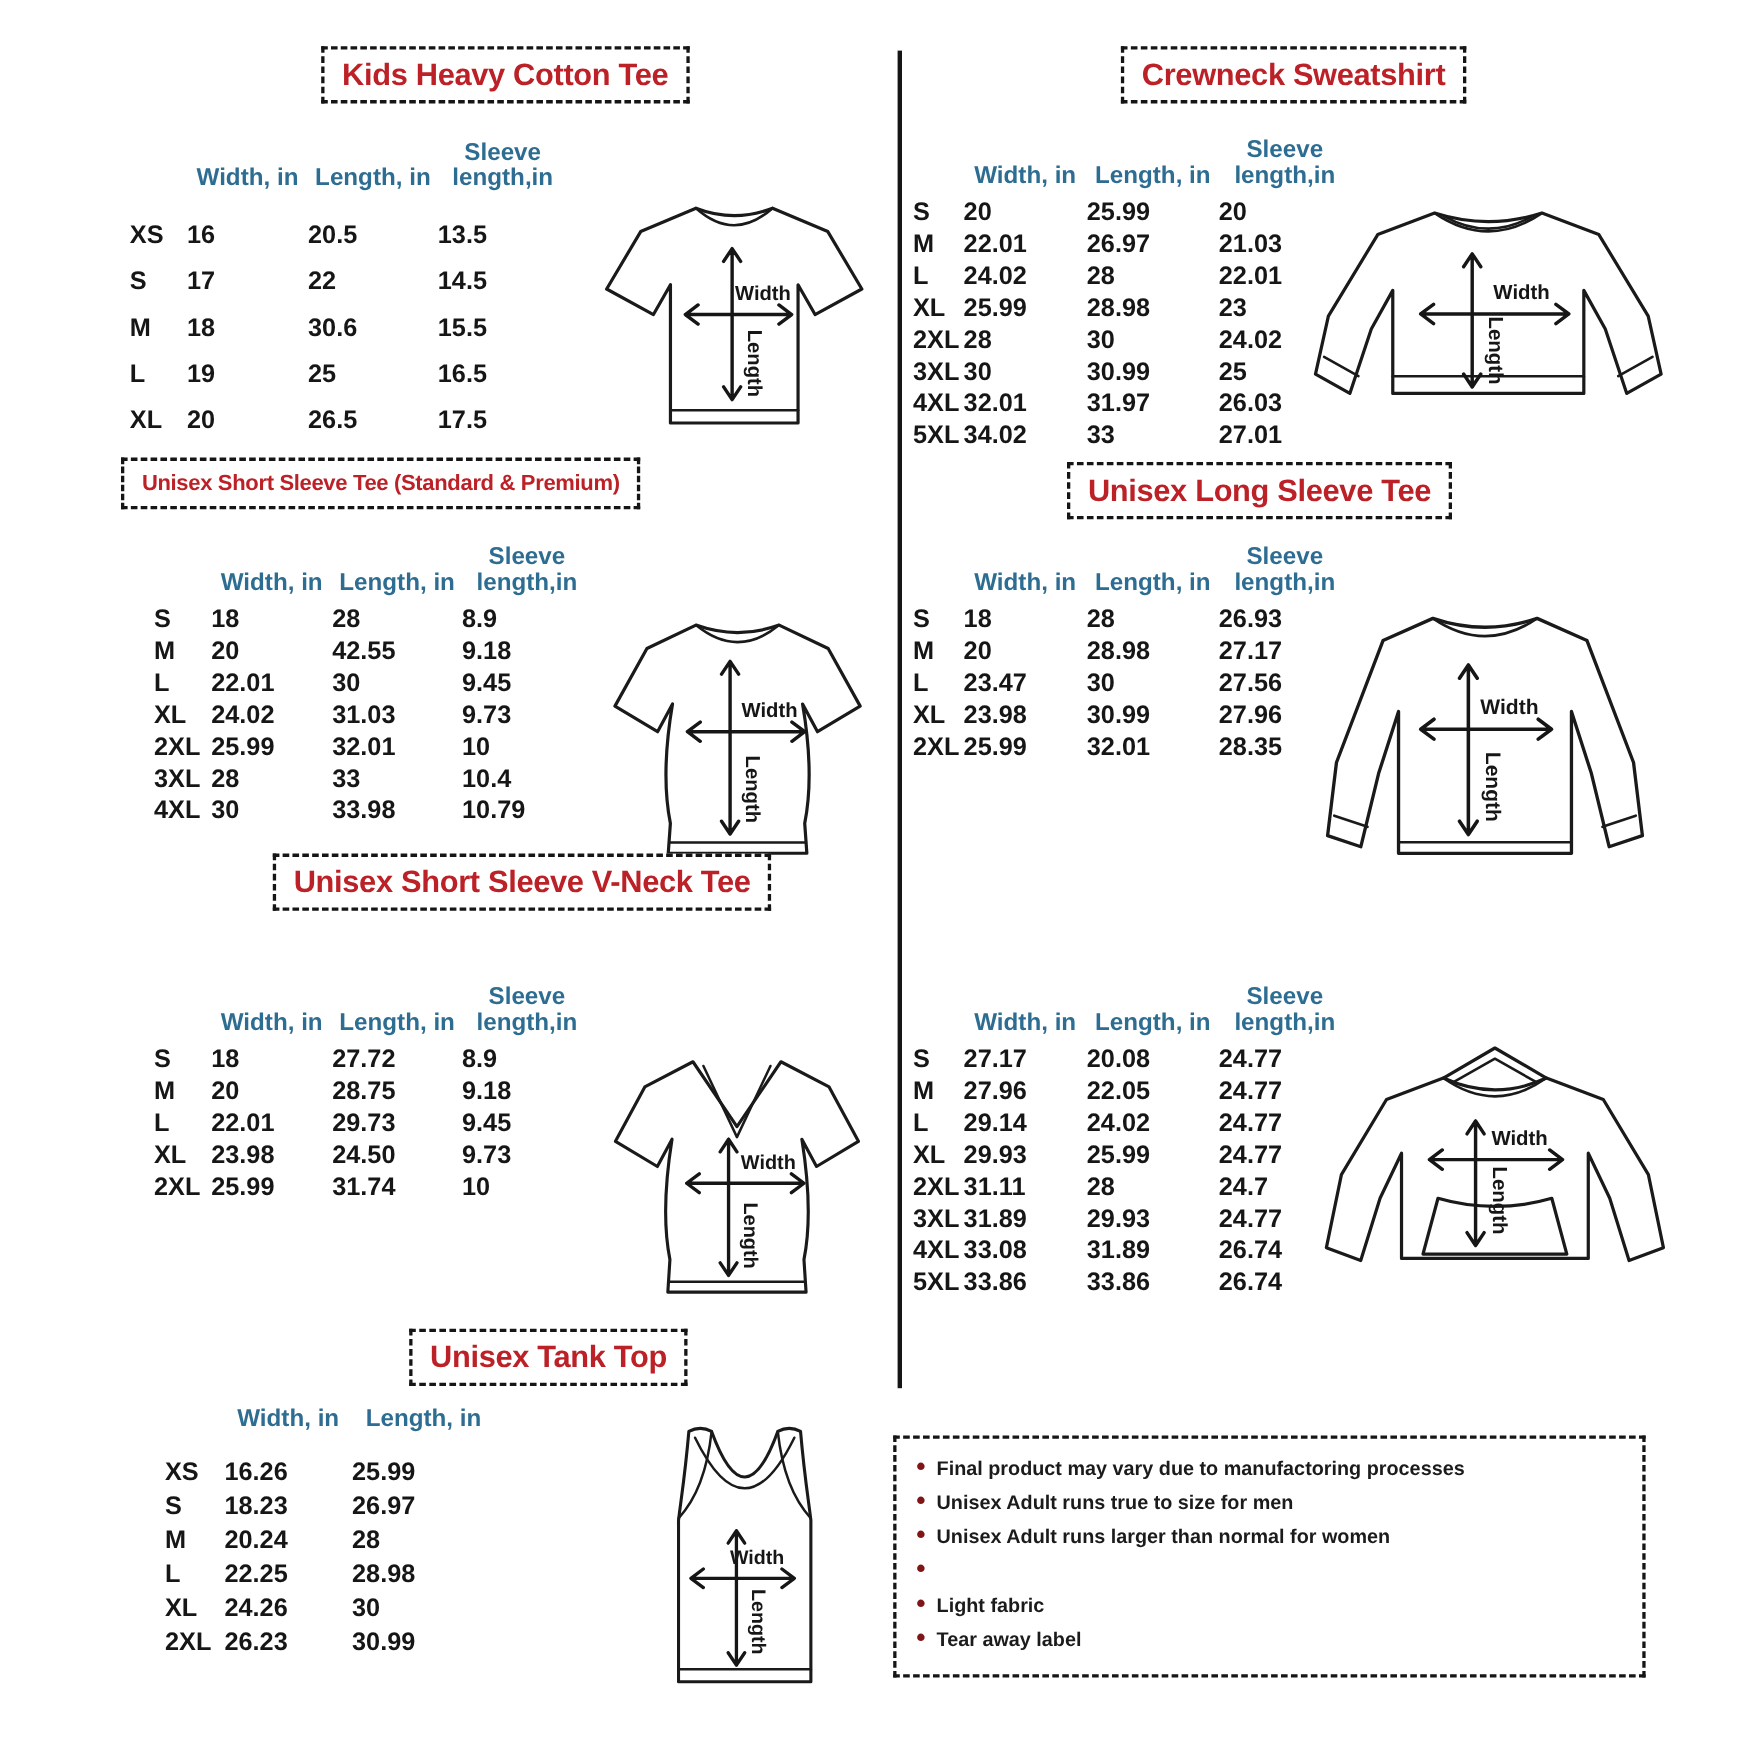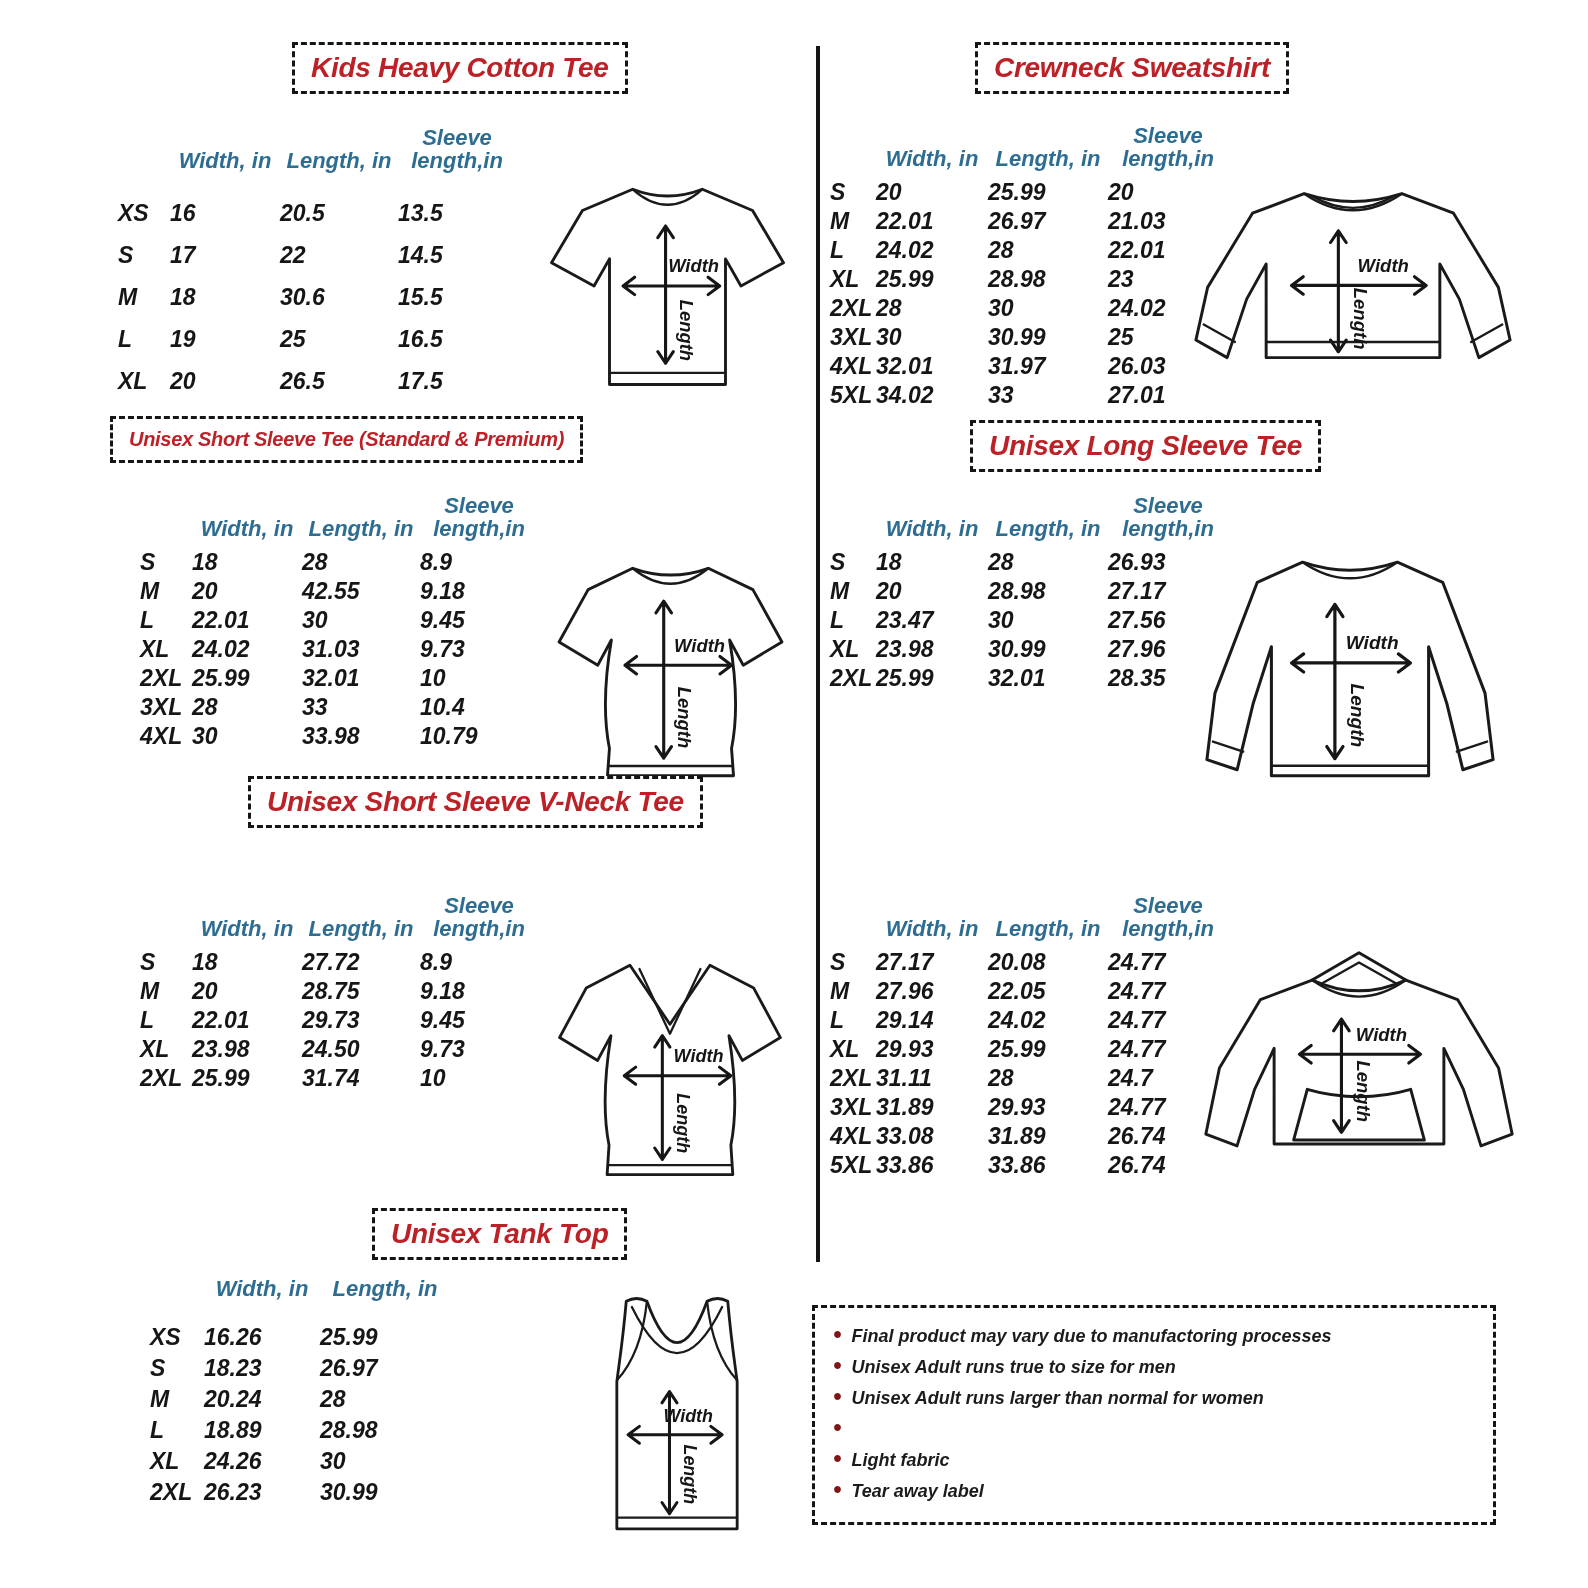--- a/index.html
+++ b/index.html
@@ -1,18 +1,18 @@
 <!DOCTYPE html>
 <html><head>
 <meta charset="utf-8">
 <style>
   html,body{margin:0;padding:0;background:#ffffff;}
   #canvas{
     position:relative;width:1588px;height:1588px;background:#ffffff;
-    font-family:"Liberation Sans",sans-serif;color:#1a1a1a;overflow:hidden;font-style:italic;
+    font-family:"Liberation Sans",sans-serif;color:#1a1a1a;overflow:hidden;
   }
   
   .titlebox{
     position:absolute;border:3px dashed #151515;background:#fff;
     padding:7px 16px;font-size:28px;font-weight:700;letter-spacing:-0.3px;
     color:#bc2127;white-space:nowrap;
   }
   .title-long{font-size:20px;padding:9px 16px;}
   
   .table{position:absolute;}
@@ -244,21 +244,21 @@
           <span class="cell c1">18.23</span>
           <span class="cell c2">26.97</span>
         </div>
         <div class="trow">
           <span class="cell c0">M</span>
           <span class="cell c1">20.24</span>
           <span class="cell c2">28</span>
         </div>
         <div class="trow">
           <span class="cell c0">L</span>
-          <span class="cell c1">18.89</span>
+          <span class="cell c1">22.25</span>
           <span class="cell c2">28.98</span>
         </div>
         <div class="trow">
           <span class="cell c0">XL</span>
           <span class="cell c1">24.26</span>
           <span class="cell c2">30</span>
         </div>
         <div class="trow">
           <span class="cell c0">2XL</span>
           <span class="cell c1">26.23</span>
@@ -271,21 +271,21 @@
     <path class="detail" d="M52,22 Q100,120 148,22"></path>
     <path class="detail" d="M68,16 Q62,72 36,100"></path>
     <path class="detail" d="M132,16 Q138,72 164,100"></path>
     <path class="detail" d="M36,246 L164,246"></path>
     <path class="arrow" d="M92,112 L92,242 M84,124 L92,112 L100,124 M84,230 L92,242 L100,230"></path>
     <path class="arrow" d="M48,158 L148,158 M60,149 L48,158 L60,167 M136,149 L148,158 L136,167"></path>
     <text class="svg-label" x="112" y="144" text-anchor="middle">Width</text>
     <text class="svg-label" x="107" y="200" text-anchor="middle" transform="rotate(90 107 200)">Length</text>
   </svg>
 
-  <div class="titlebox" style="left:975px;top:42px">
+  <div class="titlebox" style="left:1019px;top:42px">
     <span>Crewneck Sweatshirt</span>
   </div>
   <div class="table t4r" style="left:830px;top:108px">
     <div class="thead">
       <span class="cell c0"></span>
       <span class="cell c1">Width, in</span>
       <span class="cell c2">Length, in</span>
       <span class="cell c3">Sleeve length,in</span>
     </div>
     <div class="tbody">

